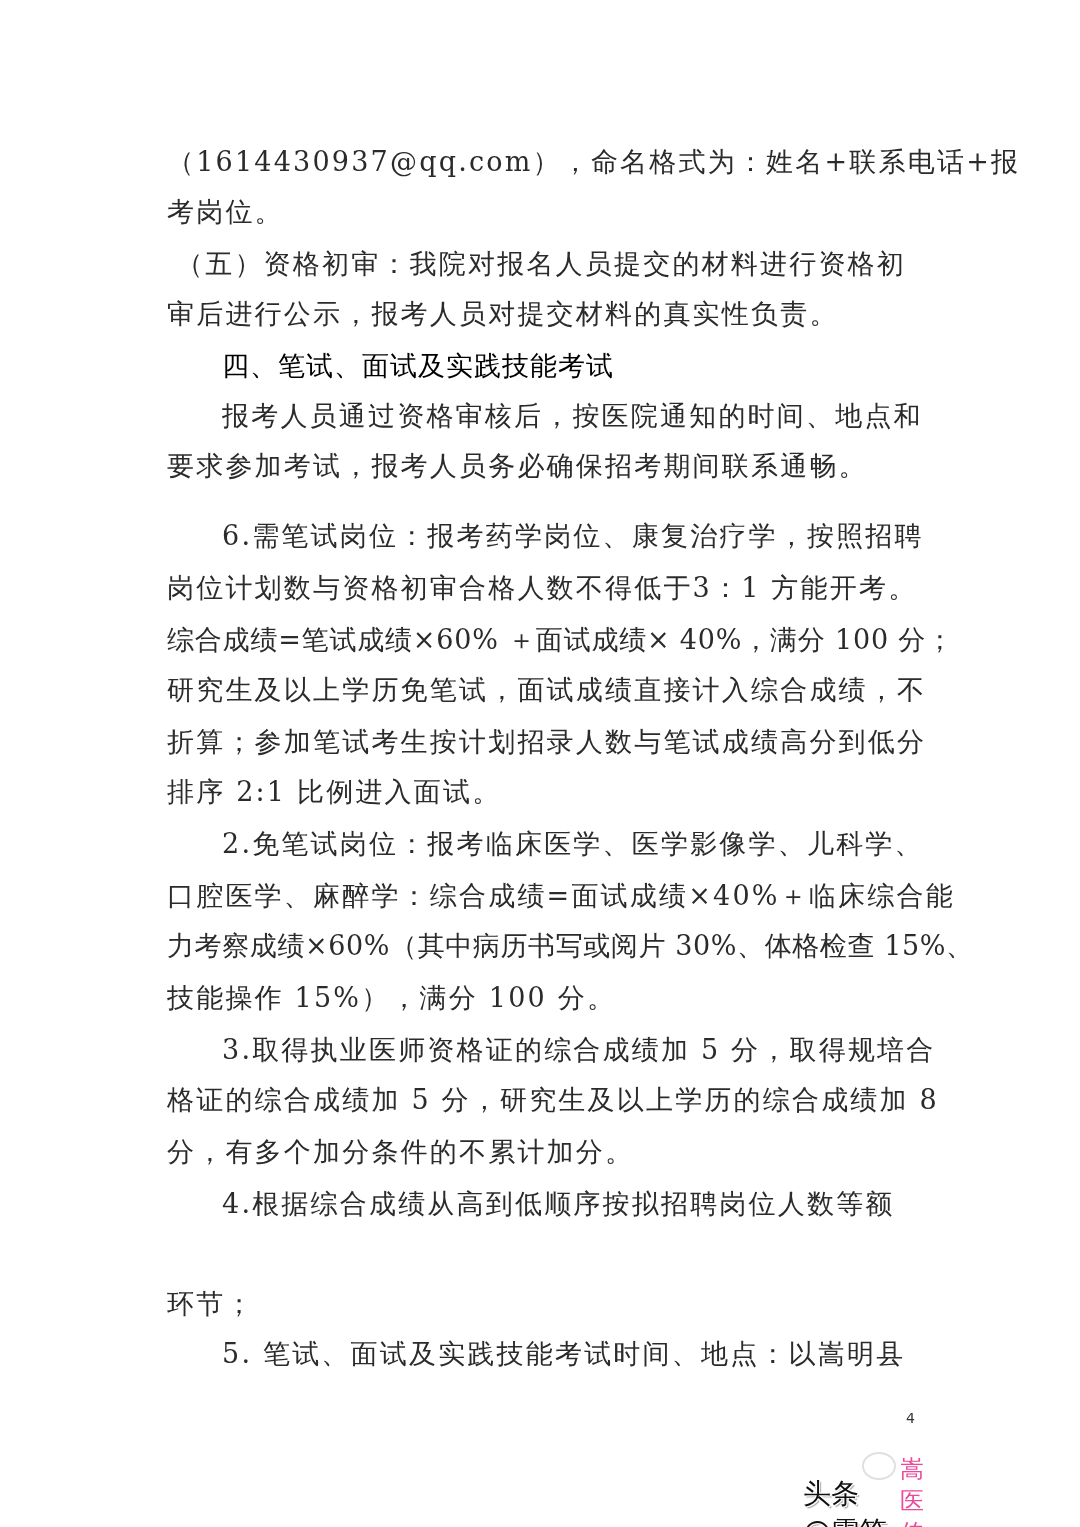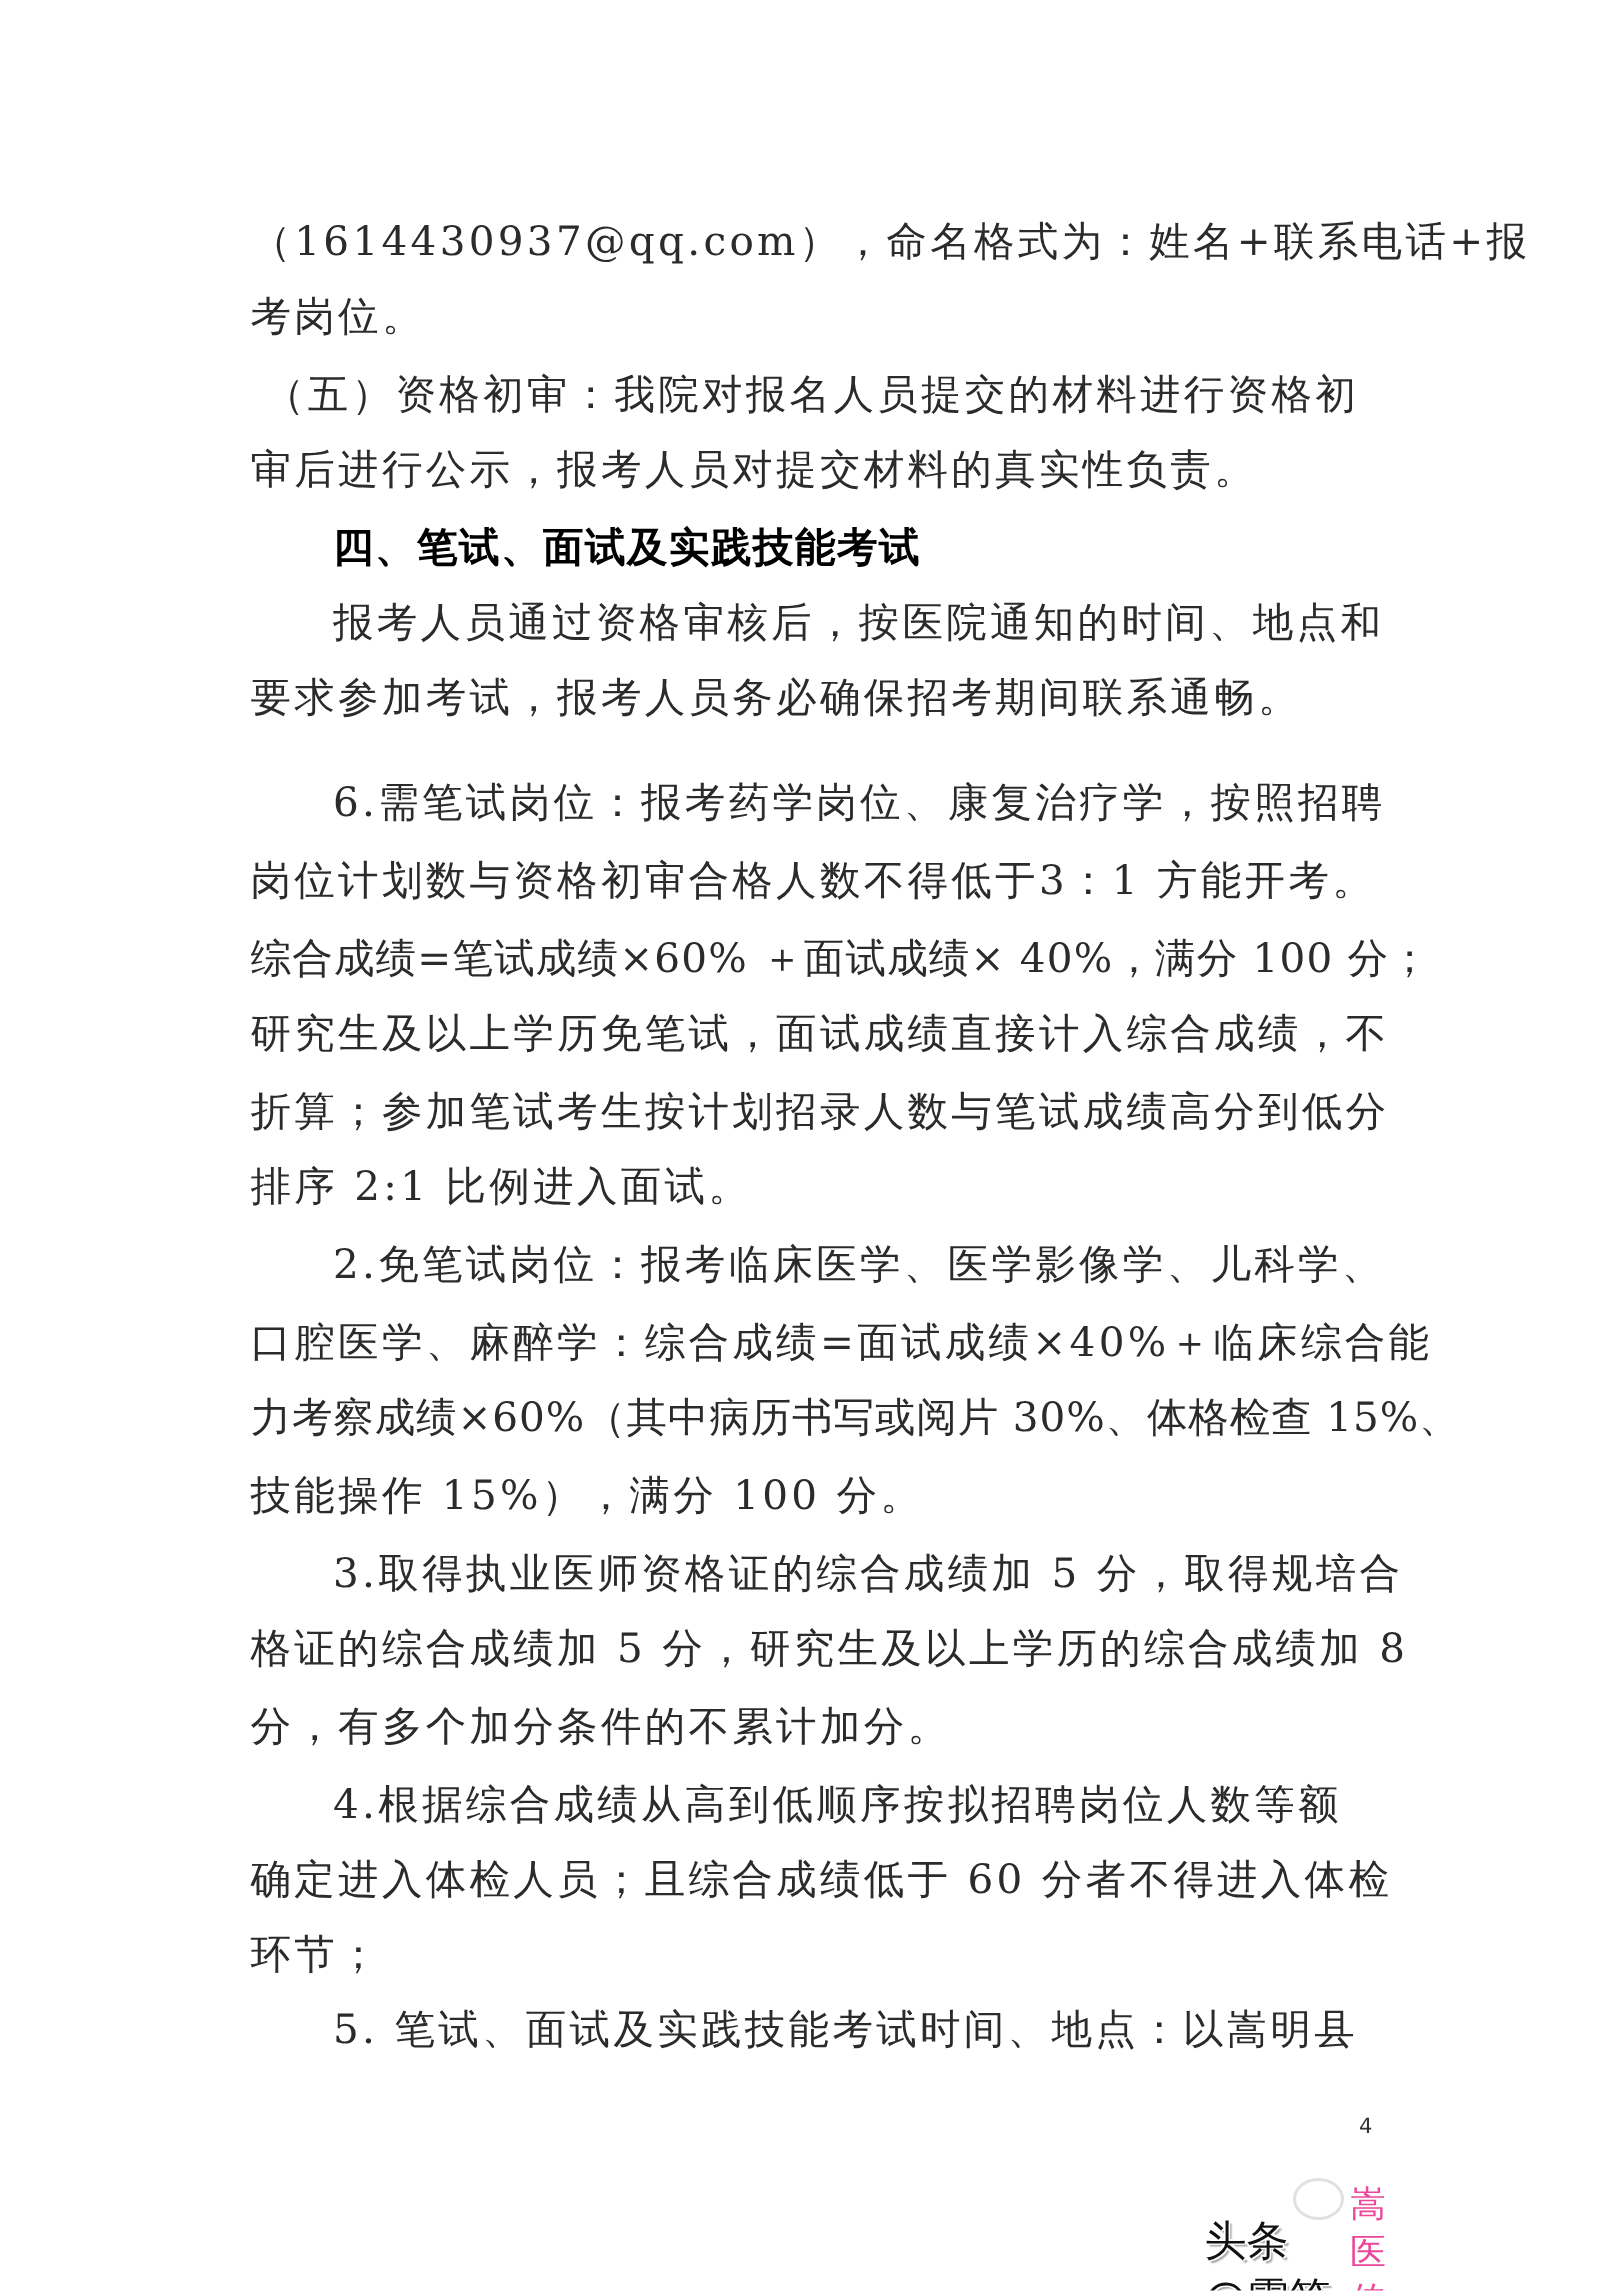--- a/index.html
+++ b/index.html
@@ -11,21 +11,21 @@
     }
     .page { position: absolute; left: 0; top: 0; width: 895px; height: 1527px; }
     .line {
       position: absolute; left: 167px; width: 750px;
       font-size: 27px; line-height: 32px; white-space: nowrap;
       letter-spacing: 2.2px; color: #2b2b2b;
     }
     .line.indent { left: 222px; width: 695px; }
     .heading {
       position: absolute; left: 222px; font-size: 27px; line-height: 32px;
-      font-weight: bold; color: #000; letter-spacing: 1px;
+      font-weight: normal; color: #000; letter-spacing: 1px;
       font-family: "DejaVu Sans", "Liberation Sans", sans-serif;
     }
     .page-number {
       position: absolute; left: 906px; top: 1410px; font-size: 14px;
       font-family: "DejaVu Sans", "Liberation Sans", sans-serif; color: #333;
     }
     .wm-under {
       position: absolute; left: 900px; top: 1453px; font-size: 24px;
       font-family: "DejaVu Sans", "Liberation Sans", sans-serif;
       color: #ec4899; letter-spacing: 2px;
@@ -67,21 +67,20 @@
   <div class="line indent" style="top:828px">2.免笔试岗位：报考临床医学、医学影像学、儿科学、</div>
   <div class="line" style="top:880px">口腔医学、麻醉学：综合成绩=面试成绩×40%＋临床综合能</div>
   <div class="line" style="top:930px; letter-spacing:0.6px">力考察成绩×60%（其中病历书写或阅片 30%、体格检查 15%、</div>
   <div class="line" style="top:982px">技能操作 15%），满分 100 分。</div>
 
   <div class="line indent" style="top:1034px">3.取得执业医师资格证的综合成绩加 5 分，取得规培合</div>
   <div class="line" style="top:1084px">格证的综合成绩加 5 分，研究生及以上学历的综合成绩加 8</div>
   <div class="line" style="top:1136px">分，有多个加分条件的不累计加分。</div>
 
   <div class="line indent" style="top:1188px">4.根据综合成绩从高到低顺序按拟招聘岗位人数等额</div>
-  <div class="line" style="top:1238px">确定进入体检人员；且综合成绩低于 60 分者不得进入体检</div>
   <div class="line" style="top:1288px">环节；</div>
 
   <div class="line indent" style="top:1338px">5. 笔试、面试及实践技能考试时间、地点：以嵩明县</div>
 
   <div class="page-number">4</div>
 
   <div class="wm-under-icon"></div>
   <div class="wm-under">嵩医传媒</div>
   <div class="wm-toutiao">头条 @需笔试岗位</div>
 </div>

